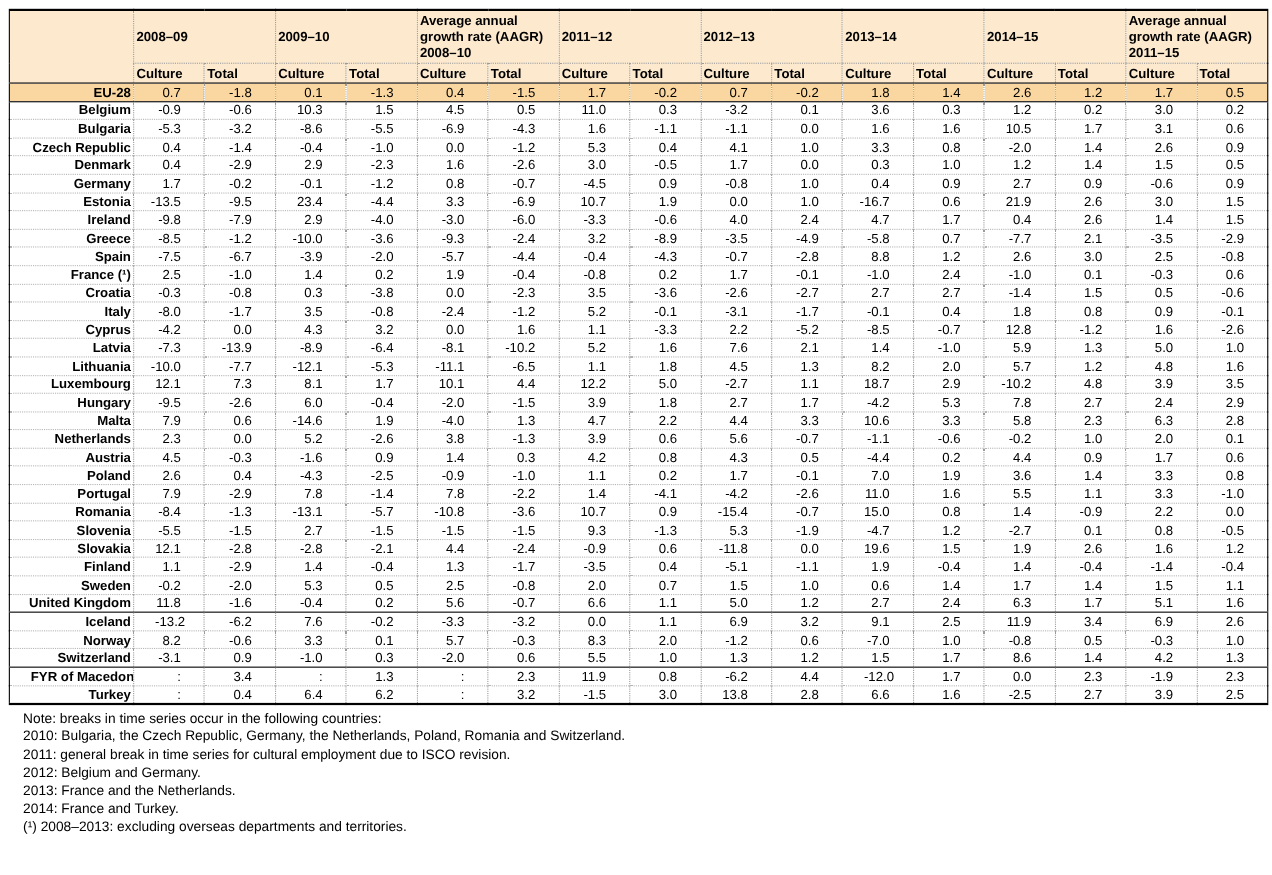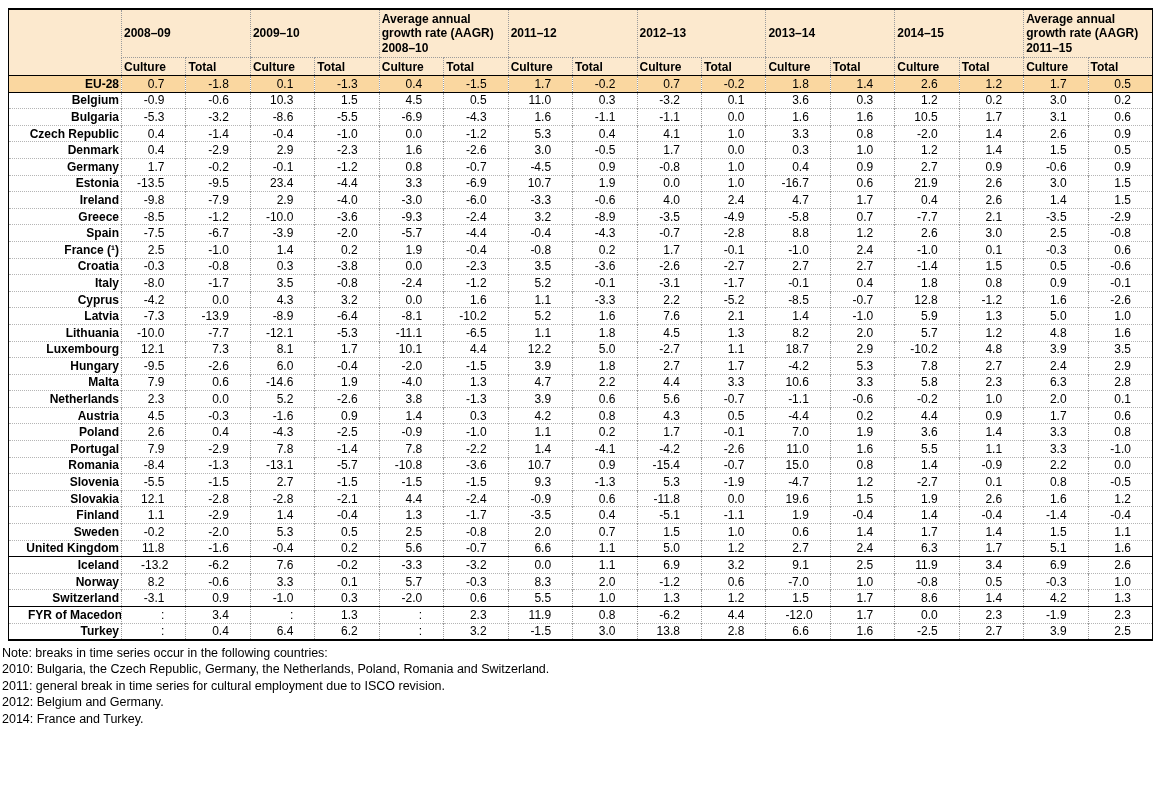--- a/index.html
+++ b/index.html
@@ -52,21 +52,21 @@
     padding: 0 2px 0 3px;
   }
   tr.highlight td {
     background: var(--highlight-bg);
     border-top: 1px solid var(--border);
     border-bottom: 1px solid var(--border);
   }
   tr.divider td { border-top: 1px solid var(--border); padding-left: 19px; }
   #notes {
     position: absolute;
-    left: 2px; top: 645px;
+    left: 21px; top: 645px;
     font-size: 12.5px;
     line-height: 16.4px;
   }
 </style>
 </head>
 <body>
 
 <div>
   <table id="growth-table">
     <colgroup>
@@ -766,15 +766,17 @@
           <td>3.9</td>
           <td>2.5</td>
         </tr>
       </tbody>
   </table>
   <div id="notes">
       <div>Note: breaks in time series occur in the following countries:</div>
       <div>2010: Bulgaria, the Czech Republic, Germany, the Netherlands, Poland, Romania and Switzerland.</div>
       <div>2011: general break in time series for cultural employment due to ISCO revision.</div>
       <div>2012: Belgium and Germany.</div>
+      <div>2013: France and the Netherlands.</div>
       <div>2014: France and Turkey.</div>
+      <div>(¹) 2008–2013: excluding overseas departments and territories.</div>
     </div>
 </div>
 
 </body></html>

